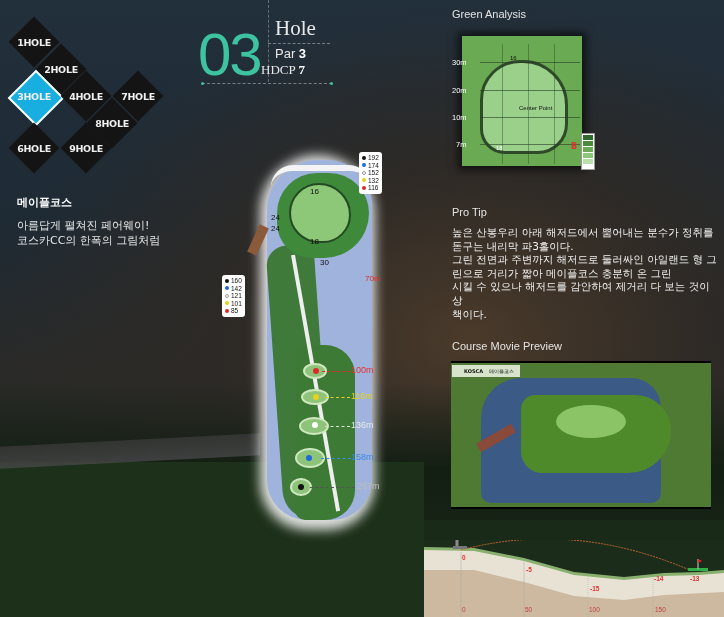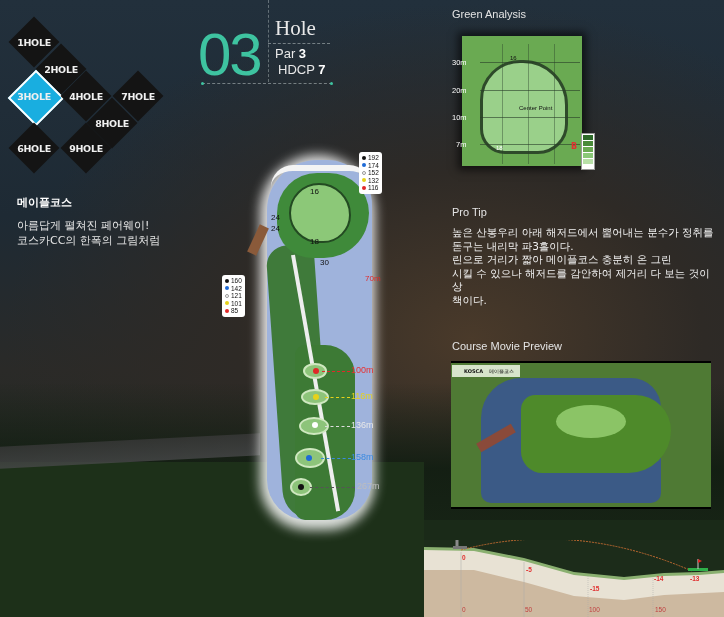--- a/index.html
+++ b/index.html
@@ -42,21 +42,21 @@
     color: #f0f0f0; letter-spacing: -0.3px;
   }
 
   .course-title { position: absolute; left: 17px; top: 195px; font-size: 11px; font-weight: bold; color: #fff; }
   .course-desc { position: absolute; left: 17px; top: 218px; font-size: 11px; line-height: 15px; color: #e6e6e6; width: 180px; }
 
   
   .hole-num { position: absolute; left: 198px; top: 12px; font-size: 60px; line-height: 70px; color: #3ec3a0; font-family: "Liberation Sans", sans-serif; letter-spacing: -2px; margin-top: 8px; }
   .hole-label { position: absolute; left: 275px; top: 16px; font-size: 21px; color: #e8e8e8; font-family: Liberation Serif, serif; }
   .hole-par { position: absolute; left: 275px; top: 46px; font-size: 13px; color: #e8e8e8; font-family: "Liberation Sans", sans-serif; }
-  .hole-hdcp { position: absolute; left: 278px; top: 62px; font-size: 13px; color: #e8e8e8; font-family: Liberation Sans, sans-serif; }
+  .hole-hdcp { position: absolute; left: 261px; top: 62px; font-size: 13px; color: #e8e8e8; font-family: Liberation Serif, serif; }
   .hole-par b, .hole-hdcp b { font-weight: bold; color: #fff; }
   .dline-h { position: absolute; border-top: 1px dashed rgba(200,210,210,0.5); }
   .dline-v { position: absolute; border-left: 1px dashed rgba(200,210,210,0.4); }
   .dot { position: absolute; width: 3px; height: 3px; border-radius: 50%; background: #3ec3a0; }
 
   
   .map { position: absolute; left: 225px; top: 145px; width: 170px; height: 385px; }
   .map-glow {
     position: absolute; left: 35px; top: 10px; width: 115px; height: 375px;
     border-radius: 60px 60px 50px 50px; background: rgba(255,255,255,0.85); filter: blur(6px);
@@ -305,20 +305,21 @@
     <div style="background:#4a8a3a"></div>
     <div style="background:#6aaa52"></div>
     <div style="background:#8ac878"></div>
     <div style="background:#b8e0a8"></div>
 </div>
 
 <div class="sec-title" style="top:206px">Pro Tip</div>
 <div class="tip">
   <div>높은 산봉우리 아래 해저드에서 뿜어내는 분수가 정취를</div>
   <div>돋구는 내리막 파3홀이다.</div>
+  <div>그린 전면과 주변까지 해저드로 둘러싸인 아일랜드 형 그</div>
   <div>린으로 거리가 짧아 메이플코스 충분히 온 그린</div>
   <div>시킬 수 있으나 해저드를 감안하여 제거리 다 보는 것이 상</div>
   <div>책이다.</div>
 </div>
 
 <div class="sec-title" style="top:340px">Course Movie Preview</div>
 <div class="movie">
   <div class="movie-inner">
     <div class="mv-water"></div>
     <div class="mv-island"></div>

